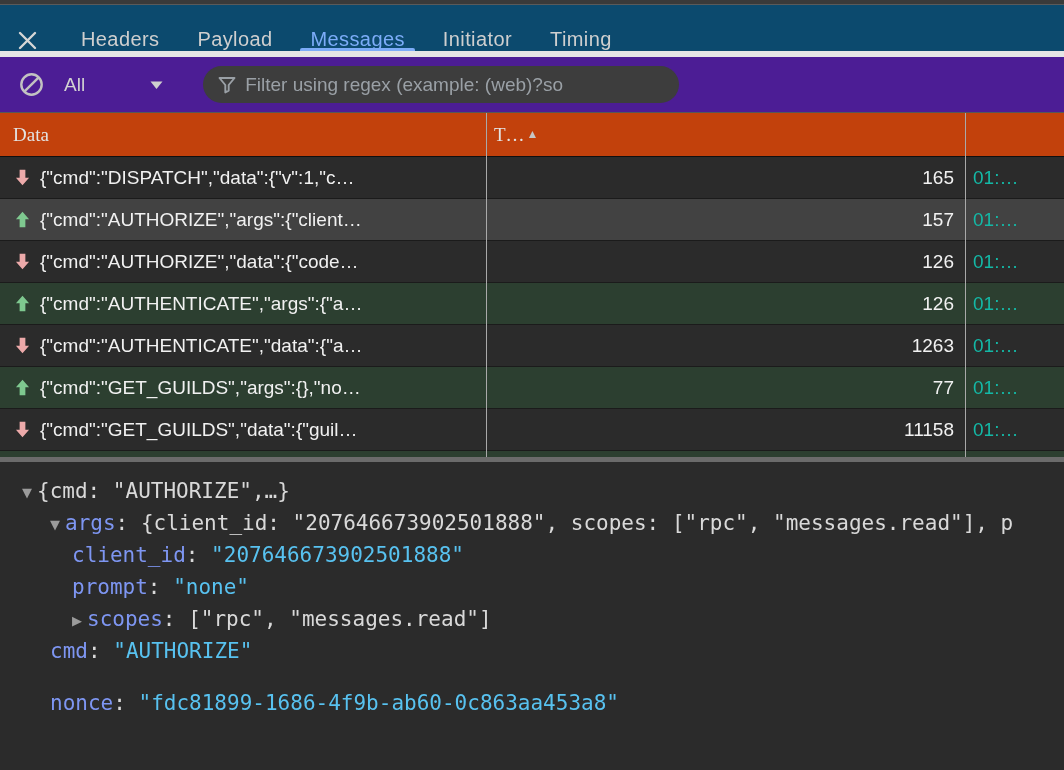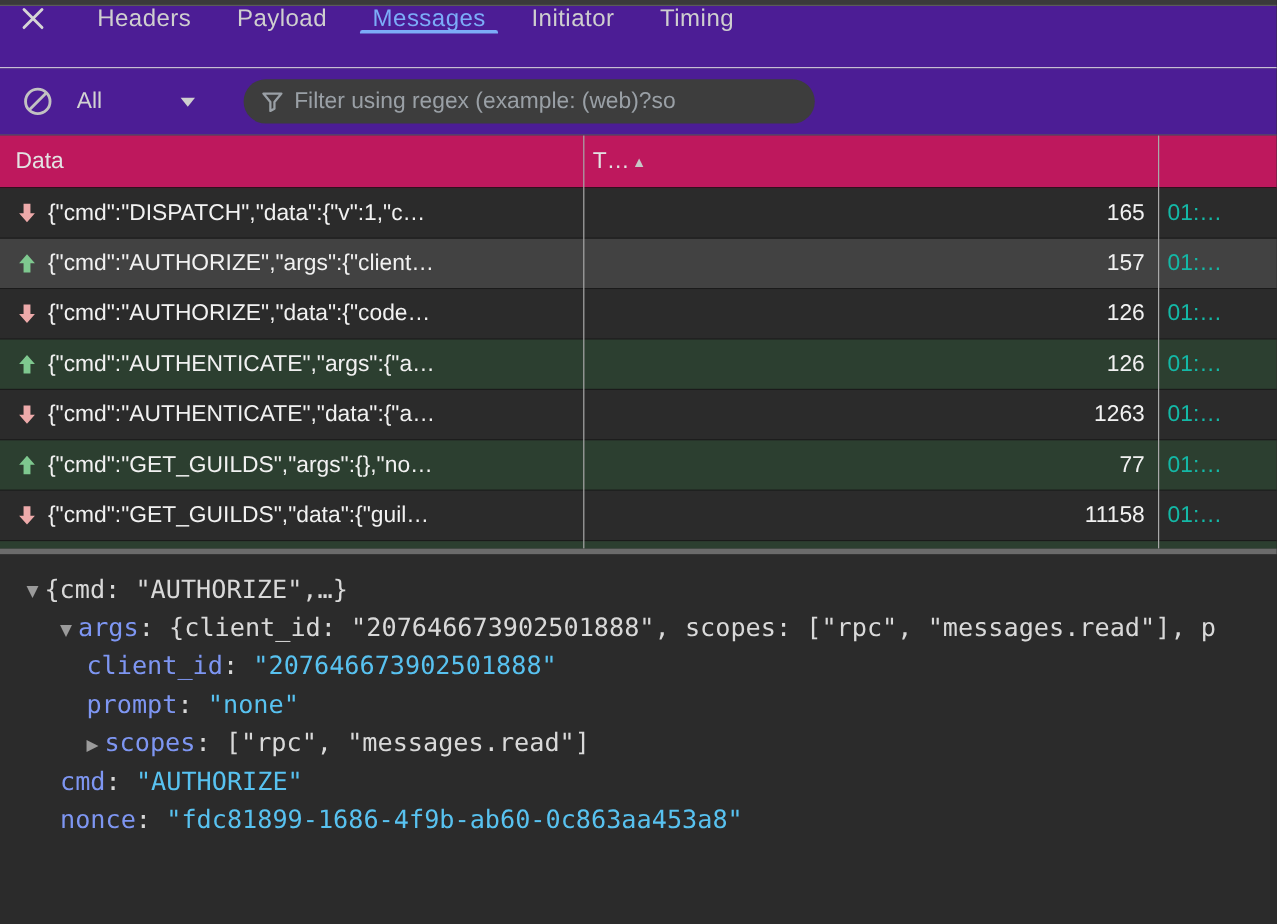--- a/index.html
+++ b/index.html
@@ -17,22 +17,22 @@
     background:#2b2b2b;
     font-family:"Liberation Sans","DejaVu Sans",sans-serif;
     color:#e8e8e8;
     -webkit-font-smoothing:antialiased;
   }
   .app{width:1064px;height:770px;display:flex;flex-direction:column;background:#2b2b2b;}
 
   
   .topstrip{height:5px;background:#3a3a3a;border-bottom:1px solid #5a5a5a;flex:none;}
   .tabbar{
-    height:52px;flex:none;background:#4c1d95;display:flex;align-items:flex-start;
-    border-bottom:1px solid #e5e5e5;
+    height:52px;flex:none;background:#0c4a6e;display:flex;align-items:flex-end;
+    border-bottom:6px solid #e5e5e5;
   }
   .close-btn{
     width:54px;display:flex;align-items:center;justify-content:center;
     background:none;border:none;cursor:pointer;color:#d6d6d6;flex:none;
   }
   .close-btn svg{display:block;}
   .tabs{display:flex;align-items:stretch;margin-left:8px;}
   .tab{
     position:relative;display:flex;align-items:center;
     padding:0 14px;margin:0 5px;
@@ -61,21 +61,21 @@
     margin-left:9px;font-size:19px;color:#9aa0a6;white-space:nowrap;overflow:hidden;flex:1;
   }
 
   
   .table-area{position:relative;flex:none;}
   .v-div{position:absolute;top:0;bottom:0;width:1px;background:#a9a9a9;z-index:5;}
   .v-div.d1{left:486px;}
   .v-div.d2{left:965px;}
   .thead{
     height:44px;display:grid;grid-template-columns:486px 479px 99px;
-    background:#be185d;border-bottom:1px solid #101010;align-items:center;
+    background:#c2410c;border-bottom:1px solid #101010;align-items:center;font-family:Liberation Serif, serif;
   }
   .thead .hcell{font-size:19px;color:#e3e3e3;white-space:nowrap;overflow:hidden;cursor:pointer;}
   .hcell.c-data{padding-left:13px;}
   .hcell.c-length{padding-left:8px;}
   .hcell.c-time{padding-left:8px;display:flex;align-items:center;}
   .sort-arrow{font-size:12px;color:#c6c6c6;margin-left:2px;}
   .rows{display:block;}
   .mrow{
     height:42px;display:grid;grid-template-columns:486px 479px 99px;
     background:#2b2b2b;border-bottom:1px solid #1b1b1b;cursor:pointer;align-items:center;
@@ -261,16 +261,16 @@
 
   <div class="splitter"></div>
 
   <div class="tree" id="tree">
       <div class="tree-row" style="padding-left: 22px;"><span class="tri">▼</span><span class="tprev">{cmd: "AUTHORIZE",…}</span></div>
       <div class="tree-row" style="padding-left: 50px;"><span class="tri">▼</span><span class="tkey">args</span><span class="tprev">: </span><span class="tprev">{client_id: "207646673902501888", scopes: ["rpc", "messages.read"], p</span></div>
       <div class="tree-row" style="padding-left: 72px;"><span class="tkey">client_id</span><span class="tprev">: </span><span class="tval">"207646673902501888"</span></div>
       <div class="tree-row" style="padding-left: 72px;"><span class="tkey">prompt</span><span class="tprev">: </span><span class="tval">"none"</span></div>
       <div class="tree-row" style="padding-left: 72px;"><span class="tri">▶</span><span class="tkey">scopes</span><span class="tprev">: </span><span class="tprev">["rpc", "messages.read"]</span></div>
       <div class="tree-row" style="padding-left: 50px;"><span class="tkey">cmd</span><span class="tprev">: </span><span class="tval">"AUTHORIZE"</span></div>
-      <div class="tree-row" style="padding-left: 50px;"><span class="tkey">nonce</span><span class="tprev">: </span><span class="tval">"fdc81899-1686-4f9b-ab60-0c863aa453a8"</span></div>
+      <div class="tree-row" style="padding-left: 50px; margin-top: 20px;"><span class="tkey">nonce</span><span class="tprev">: </span><span class="tval">"fdc81899-1686-4f9b-ab60-0c863aa453a8"</span></div>
     </div>
 
 </div>
 
 </body></html>

